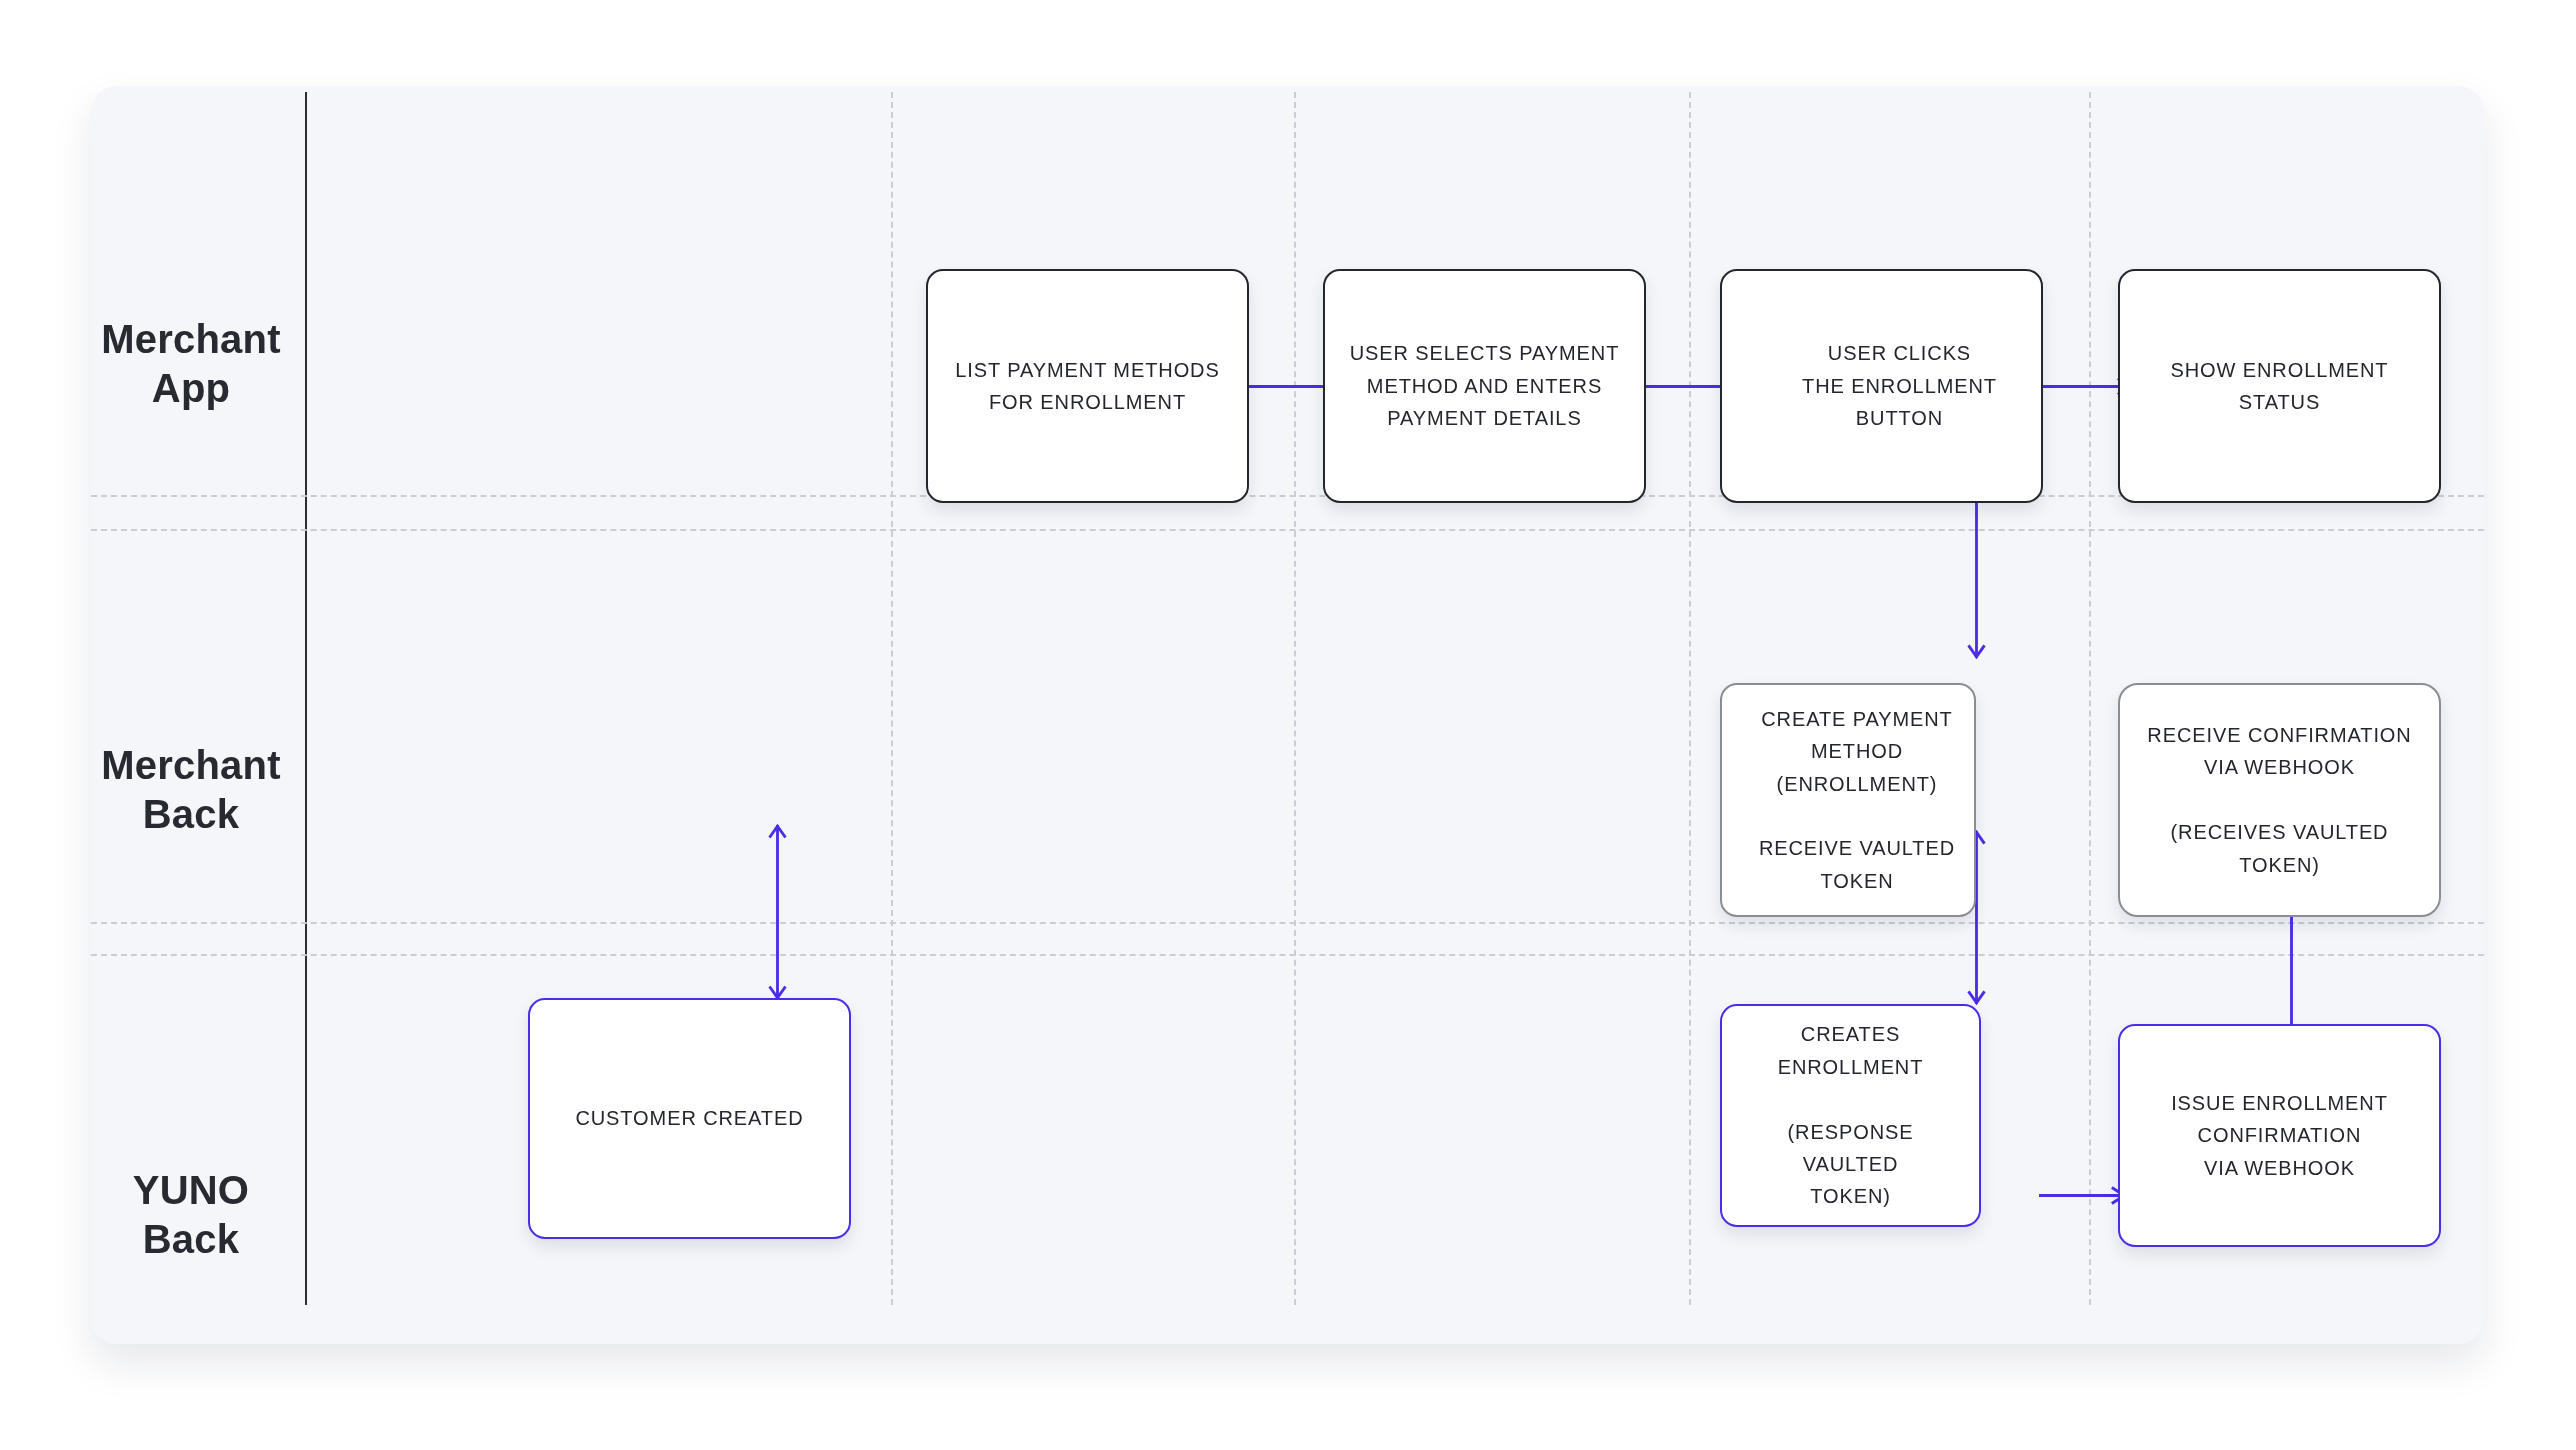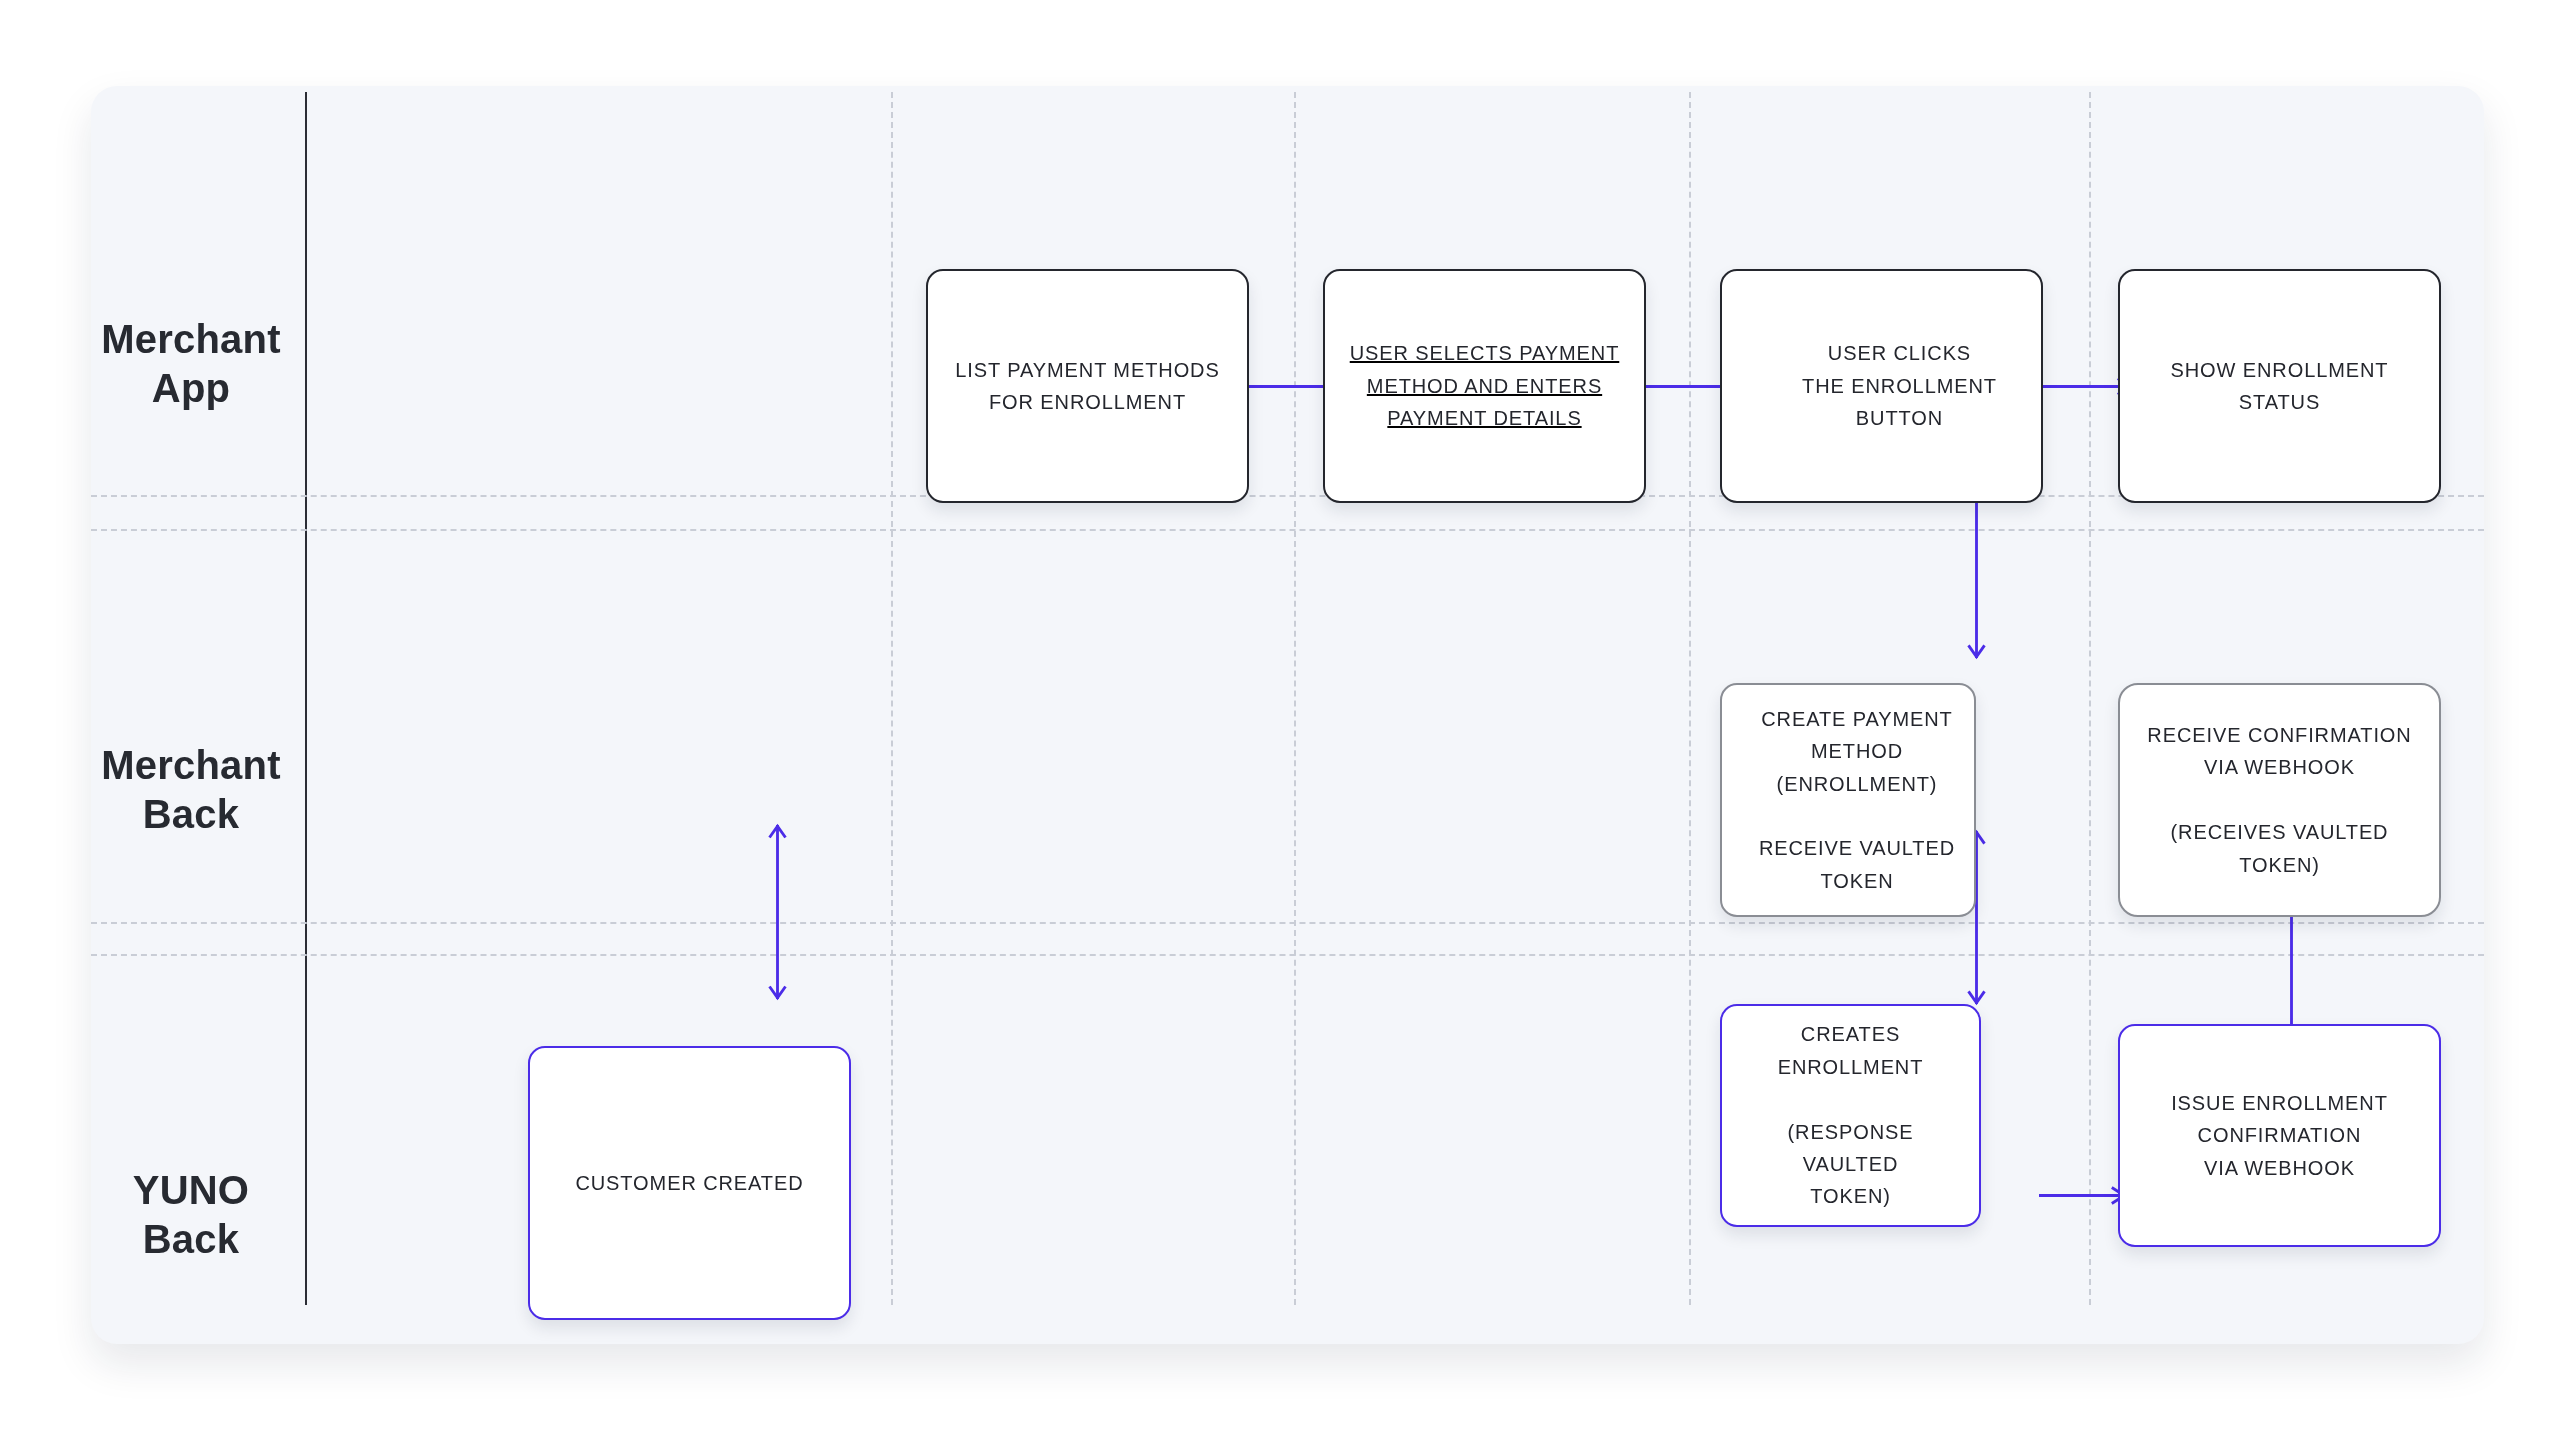--- a/index.html
+++ b/index.html
@@ -160,21 +160,21 @@
         <line x1="20" y1="8" x2="20" y2="510" stroke="#4b2ce8" stroke-width="5"></line>
         <polyline points="6,26 20,4 34,26" fill="none" stroke="#4b2ce8" stroke-width="5"></polyline>
       </svg>
     </div>
 
     <div class="node dark" style="left:835px; top:183px; width:323px; height:234px;">
       <span class="node-text">LIST PAYMENT METHODS
 FOR ENROLLMENT</span>
     </div>
 
-    <div class="node dark" style="left:1232px; top:183px; width:323px; height:234px;text-decoration:underline;">
+    <div class="node dark" style="left:1232px; top:183px; width:323px; height:234px;">
       <span class="node-text">USER SELECTS PAYMENT
 METHOD AND ENTERS
 PAYMENT DETAILS</span>
     </div>
 
     <div class="node dark" style="left:1629px; top:183px; width:323px; height:234px;padding-left:36px;">
       <span class="node-text">USER CLICKS
 THE ENROLLMENT
 BUTTON</span>
     </div>
@@ -194,21 +194,21 @@
     </div>
 
     <div class="node gray" style="left:2027px; top:597px; width:323px; height:234px;border-radius:20px;">
       <span class="node-text">RECEIVE CONFIRMATION
 VIA WEBHOOK
 
 (RECEIVES VAULTED
 TOKEN)</span>
     </div>
 
-    <div class="node purple" style="left:437px; top:912px; width:323px; height:274px;margin-top:48px;">
+    <div class="node purple" style="left:437px; top:912px; width:323px; height:241px;">
       <span class="node-text">CUSTOMER CREATED</span>
     </div>
 
     <div class="node purple" style="left:1629px; top:918px; width:261px; height:223px;">
       <span class="node-text">CREATES ENROLLMENT
 
 (RESPONSE VAULTED
 TOKEN)</span>
     </div>
 

